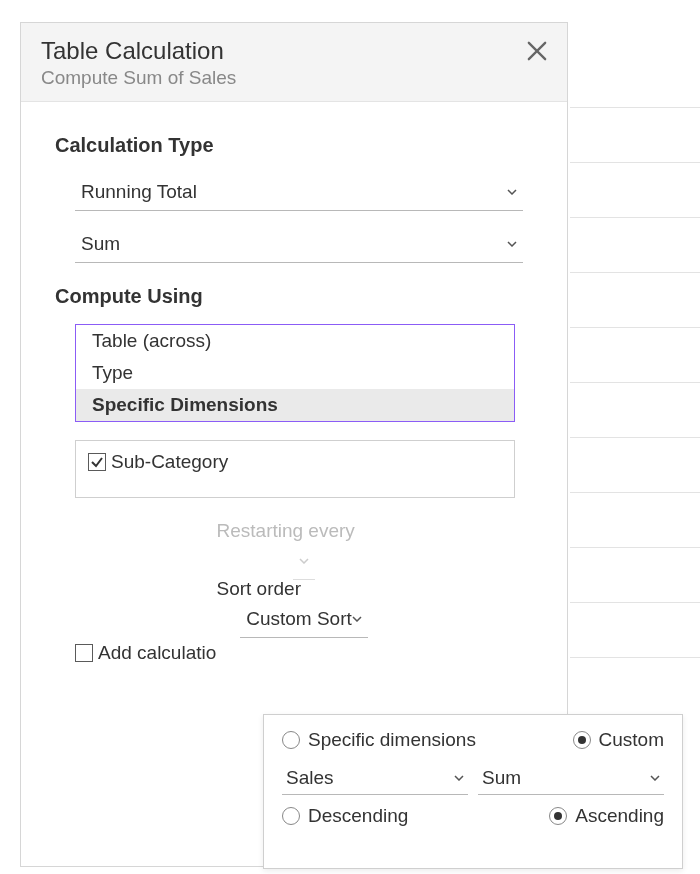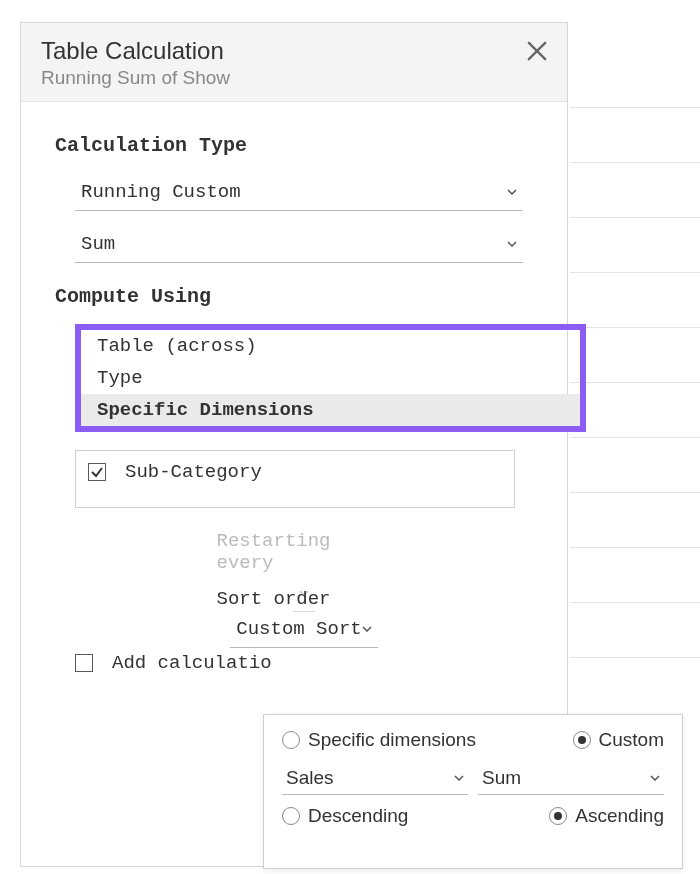--- a/index.html
+++ b/index.html
@@ -50,21 +50,20 @@
     position: absolute;
     right: 16px; top: 14px;
     width: 28px; height: 28px;
     cursor: pointer;
     color: #666;
   }
   .close-btn svg { width: 100%; height: 100%; }
 
   .dlg-body {
     padding: 28px 34px 10px 34px;
-    font-family: Liberation Mono, monospace;
   }
   .section-label {
     font-weight: 700;
     font-size: 20px;
     margin-bottom: 16px;
     margin-top: 4px;
   }
 
   .select-line {
     display: flex;
@@ -80,41 +79,41 @@
   }
   .select-line.disabled { color: #bbb; border-color: #ddd; }
   .caret {
     width: 10px; height: 6px;
   }
   .caret svg { display:block; }
 
   .indent { margin-left: 20px; margin-right: 10px; }
 
   .listbox {
-    border: 6px solid #8b5cf6;
+    border: 1px solid #8b5cf6;
     margin: 4px 0 18px 20px;
-    width: 511px;
+    width: 440px;
   }
   .listbox .opt {
     padding: 5px 16px;
     font-size: 19px;
     cursor: pointer;
   }
   .listbox .opt.selected {
     background: #eaeaea;
     font-weight: 700;
   }
 
   .dimbox {
     border: 1px solid #cfcfcf;
     margin: 0 0 22px 20px;
     width: 440px;
     padding: 10px 12px 24px 12px;
   }
-  .chk-row { display:flex; align-items:center; gap:19px; font-size:19px; }
+  .chk-row { display:flex; align-items:center; gap:5px; font-size:19px; }
   .chk {
     width: 18px; height: 18px; border: 1.5px solid #5a5a5a;
     display:flex; align-items:center; justify-content:center;
     cursor:pointer;
     flex-shrink:0;
   }
   .chk.checked svg { display:block; }
   .chk svg { display:none; width:14px; height:14px; }
 
   .form-row {
@@ -177,34 +176,34 @@
       <div class="ln"></div>
       <div class="ln"></div>
     <div class="ln"></div>
       <div class="ln"></div>
       <div class="ln"></div>
   </div>
 
   <div class="dialog">
     <div class="dlg-header">
       <div class="dlg-title">Table Calculation</div>
-      <div class="dlg-subtitle">Running Sum of Show</div>
+      <div class="dlg-subtitle">Compute Sum of Sales</div>
       <div class="close-btn">
         <svg viewBox="0 0 24 24">
             <path d="M5 5 L19 19 M19 5 L5 19" stroke="#666" stroke-width="2" fill="none" stroke-linecap="round"></path>
           </svg>
       </div>
     </div>
 
     <div class="dlg-body">
       <div class="section-label">Calculation Type</div>
 
       <div class="indent">
         <div class="select-line">
-          <span>Running Custom</span>
+          <span>Running Total</span>
           <span class="caret">
               <svg viewBox="0 0 10 6">
                 <path d="M1 1 L5 5 L9 1" stroke="#555" stroke-width="1.5" fill="none"></path>
               </svg>
             </span>
         </div>
         <div class="select-line">
           <span>Sum</span>
           <span class="caret">
               <svg viewBox="0 0 10 6">

